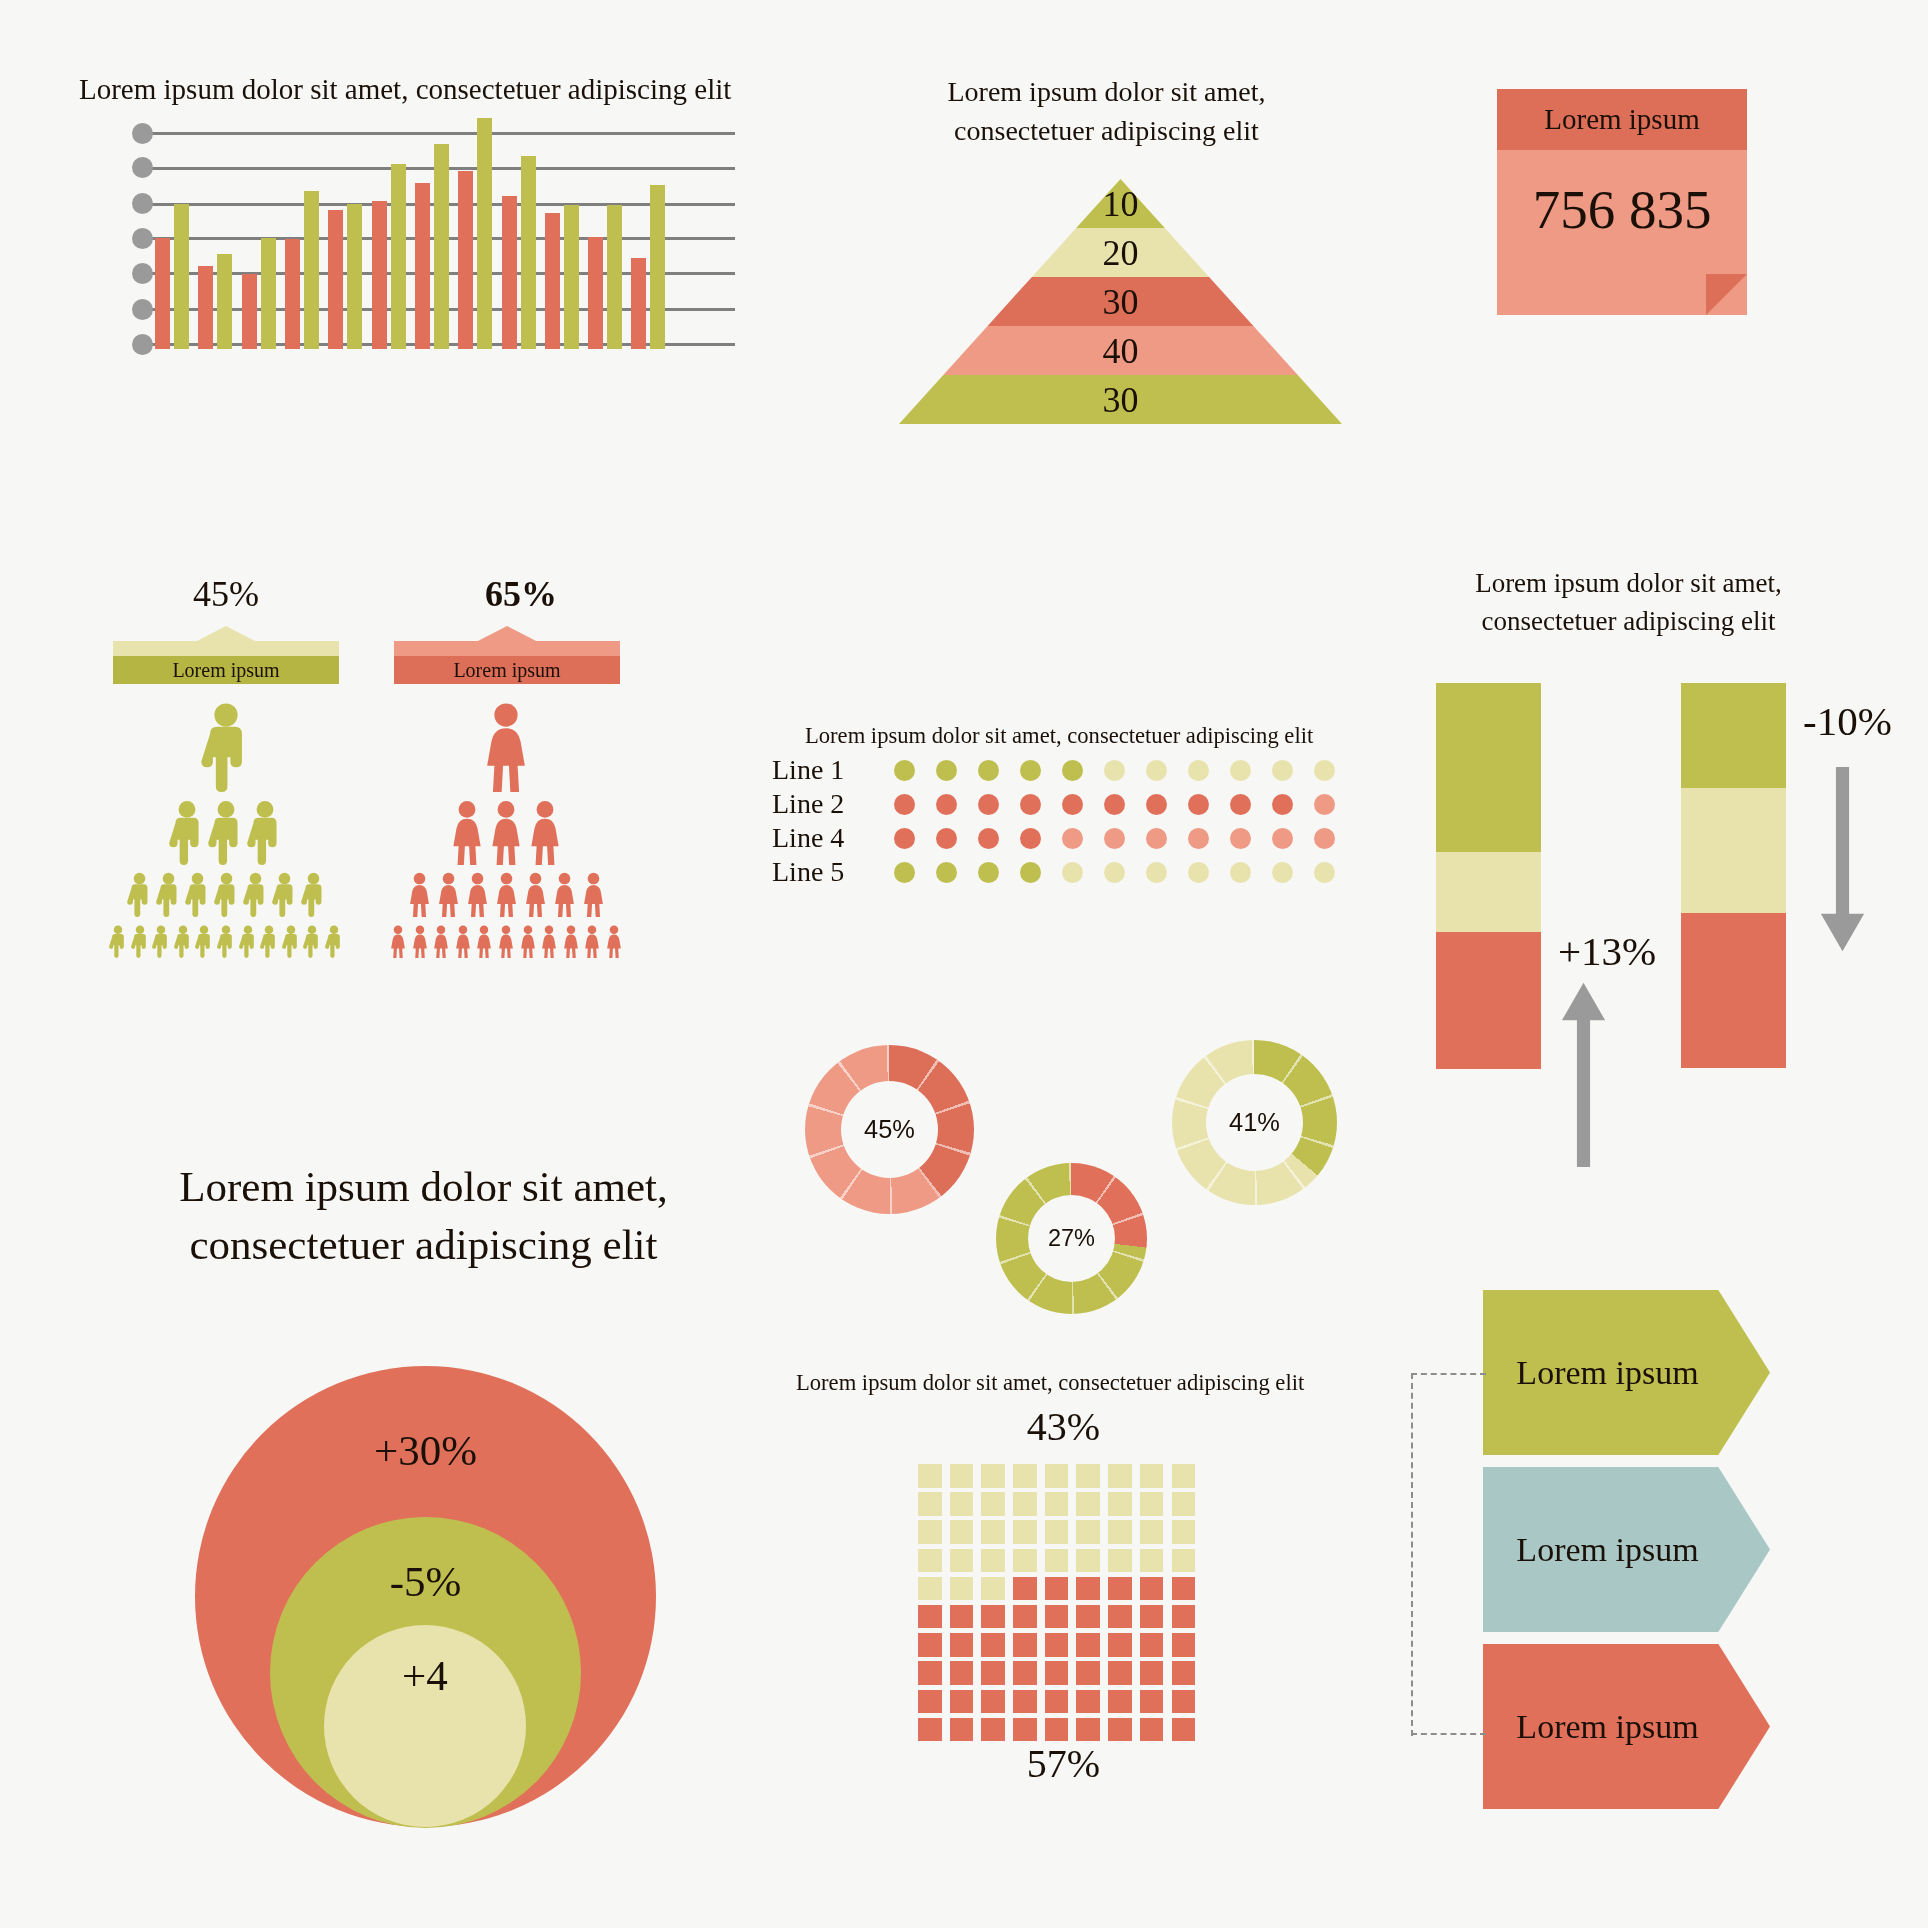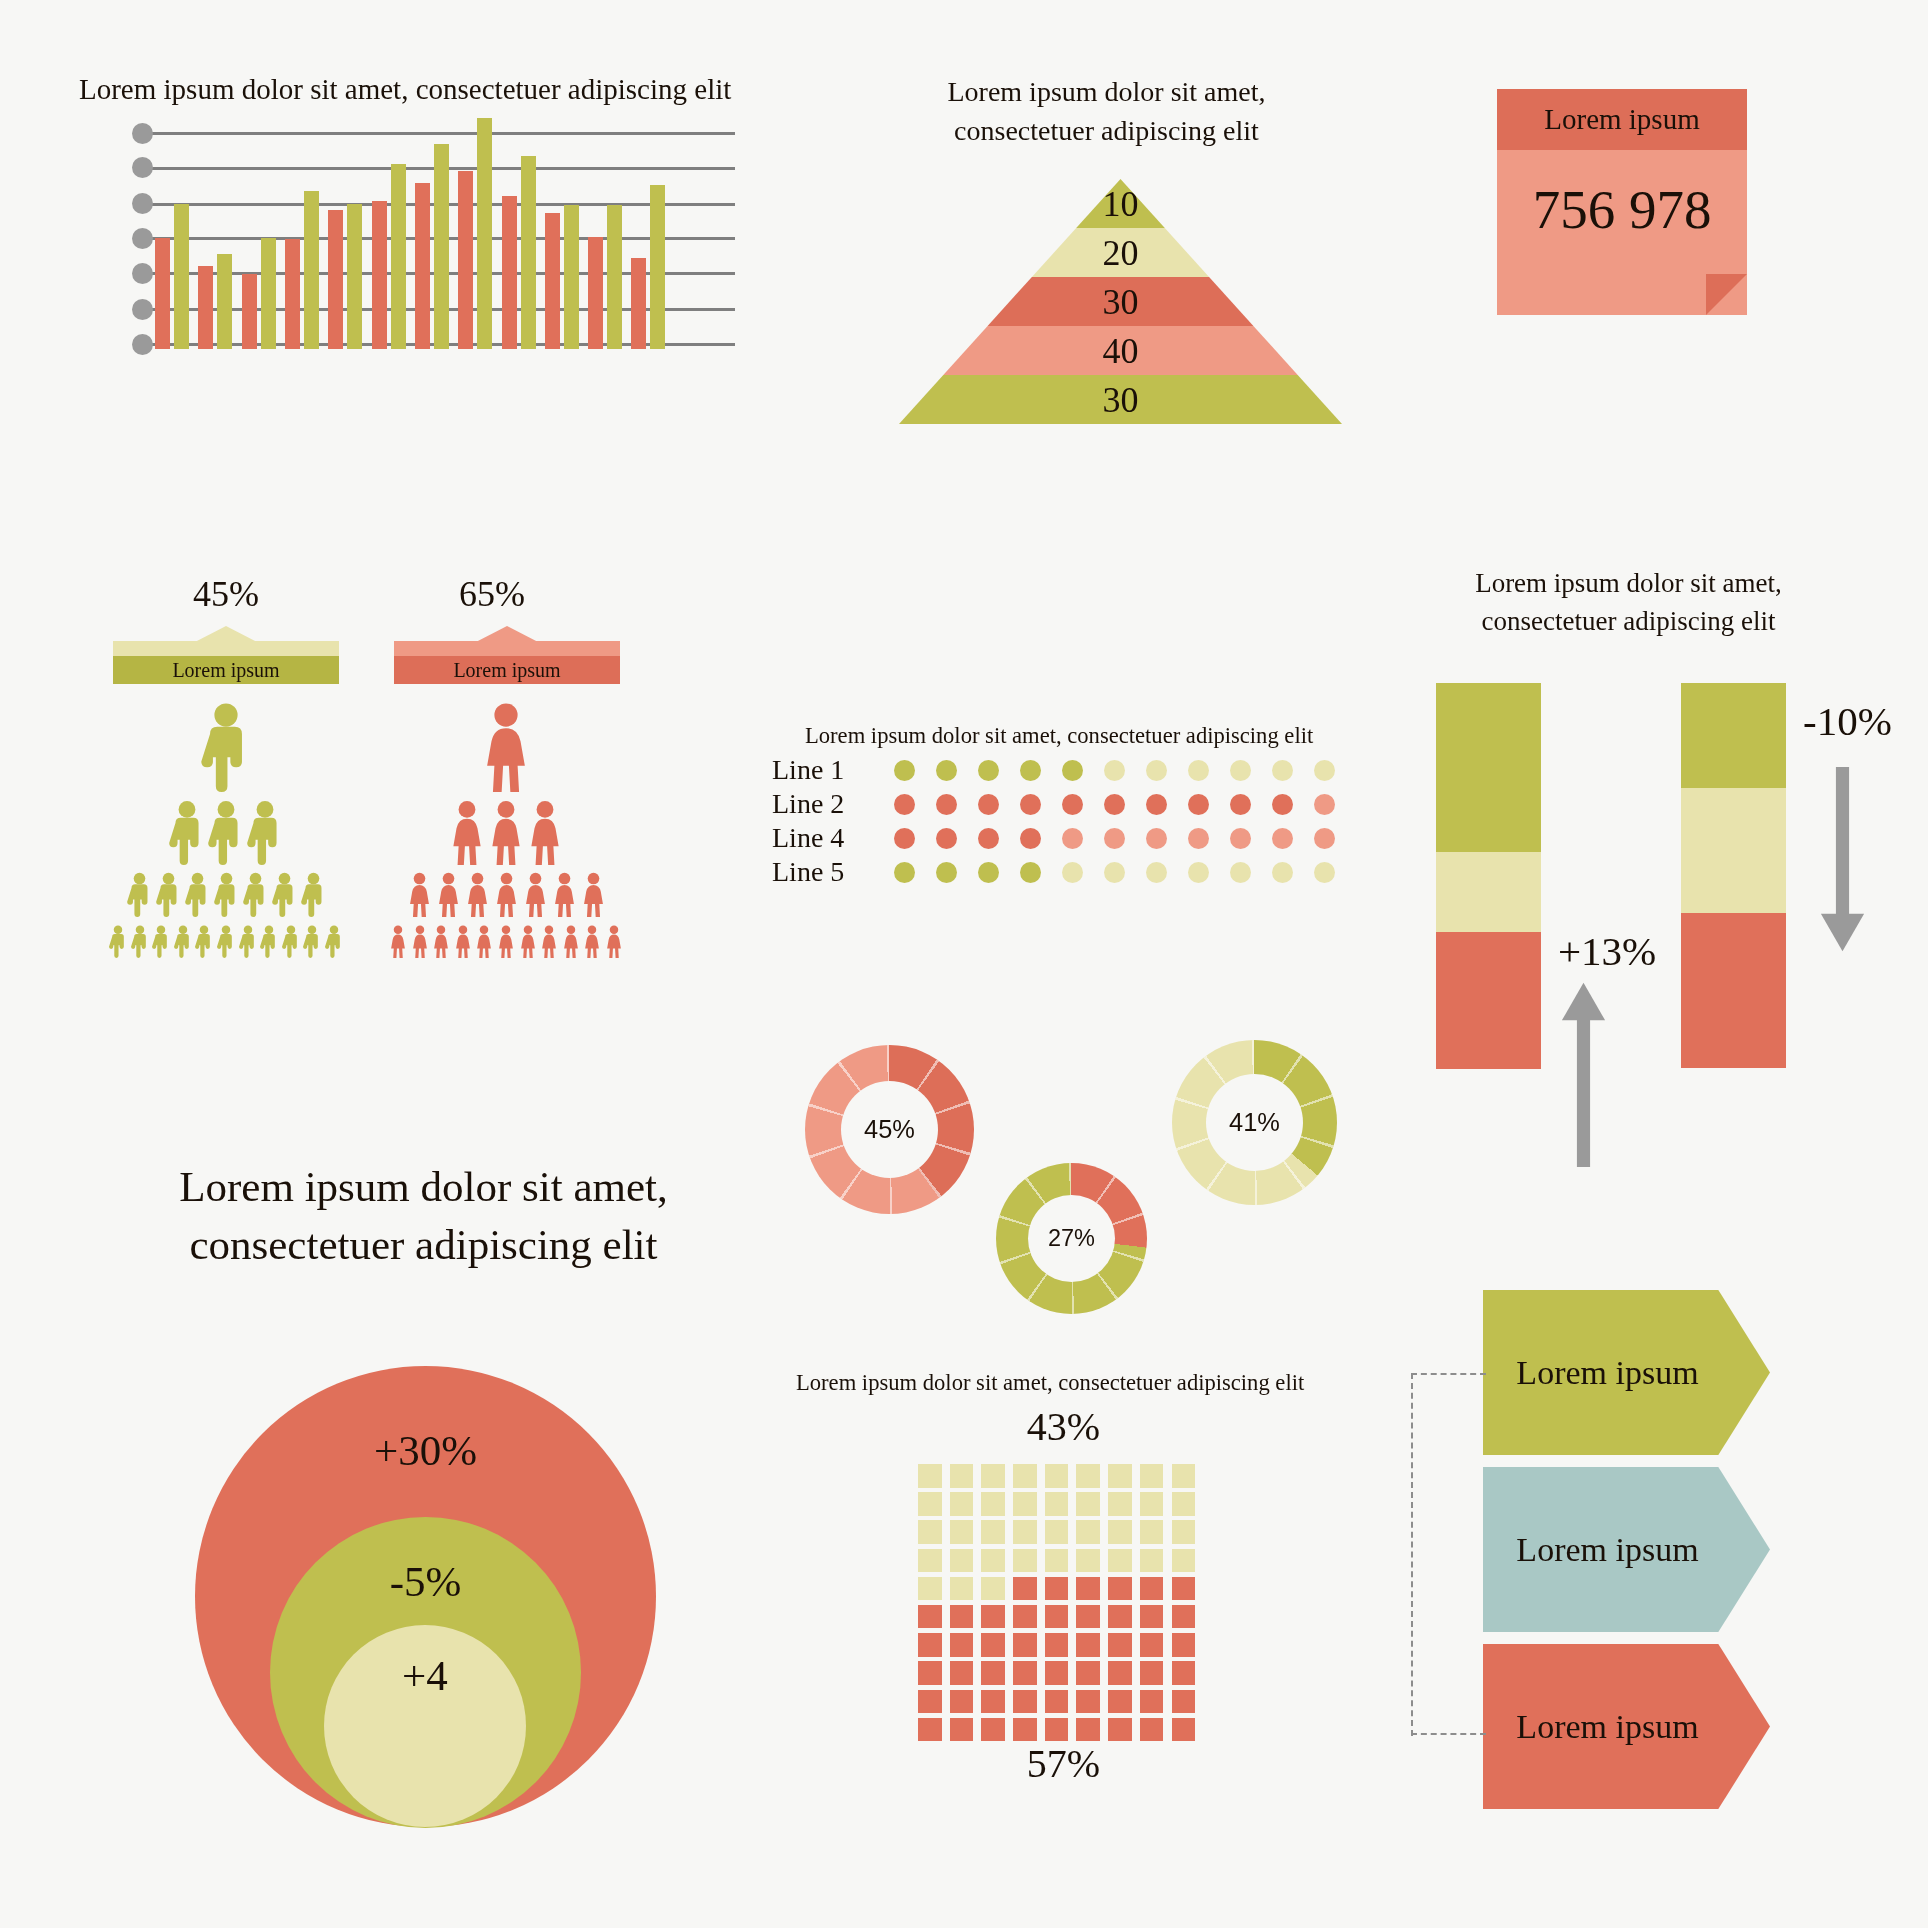--- a/index.html
+++ b/index.html
@@ -179,21 +179,21 @@
       <div class="pyr-row" style="top: 147px; height: 49px; background: rgb(239, 154, 133); clip-path: polygon(20% 0%, 80% 0%, 90% 100%, 10% 100%);">
         <span>40</span>
       </div>
       <div class="pyr-row" style="top: 196px; height: 49px; background: rgb(191, 191, 79); clip-path: polygon(10% 0%, 90% 0%, 100% 100%, 0% 100%);">
         <span>30</span>
       </div>
     </div>
 
   <div class="abs" id="note">
     <div id="note-head">Lorem ipsum</div>
-    <div id="note-value">756 978</div>
+    <div id="note-value">756 835</div>
     <div id="note-fold"></div>
   </div>
 
   <div class="abs" id="people-layer" style="left: 0px; top: 0px; width: 1928px; height: 1928px;">
       <div class="people-pct title-serif" style="left: 113px; top: 573px;">45%</div>
       <div class="ribbon" style="left: 113px; top: 626px;">
         <div class="notch" style="background:#e8e3ad;clip-path:polygon(50% 0,100% 100%,0 100%)"></div>
        <div class="top" style="background:#e8e3ad"></div>
        <div class="band" style="background:#b5b544">Lorem ipsum</div>
       </div>
@@ -286,21 +286,21 @@
     </svg></span>
         <span style="display: inline-block; width: 21.6px; height: 33px; text-align: center;"><svg width="18" height="33" viewBox="0 0 34 62">
       <circle cx="17" cy="9" r="8" fill="#bfbf4f"></circle>
       <path d="M6 22 q0-5 5-5 h12 q5 0 5 5 v19 q0 4 -4 4 q-4 0 -4 -4 v-3 h-2 v20 q0 4-4 4 q-4 0-4-4 v-20 h-2 v3 q0 4-4 4 q-4 0-4-4 z" fill="#bfbf4f"></path>
     </svg></span>
         <span style="display: inline-block; width: 21.6px; height: 33px; text-align: center;"><svg width="18" height="33" viewBox="0 0 34 62">
       <circle cx="17" cy="9" r="8" fill="#bfbf4f"></circle>
       <path d="M6 22 q0-5 5-5 h12 q5 0 5 5 v19 q0 4 -4 4 q-4 0 -4 -4 v-3 h-2 v20 q0 4-4 4 q-4 0-4-4 v-20 h-2 v3 q0 4-4 4 q-4 0-4-4 z" fill="#bfbf4f"></path>
     </svg></span>
       </div>
-      <div class="people-pct title-serif" style="left: 379px; top: 573px;">65%</div>
+      <div class="people-pct title-serif" style="left: 408px; top: 573px; font-weight: bold;">65%</div>
       <div class="ribbon" style="left: 394px; top: 626px;">
         <div class="notch" style="background:#ef9a85;clip-path:polygon(50% 0,100% 100%,0 100%)"></div>
        <div class="top" style="background:#ef9a85"></div>
        <div class="band" style="background:#dd6e58">Lorem ipsum</div>
       </div>
       <div class="person-row" style="left: 365px; top: 702px; width: 282px;">
         <span style="display: inline-block; width: 53px; height: 90px; text-align: center;"><svg width="50" height="90" viewBox="0 0 34 62">
       <circle cx="17" cy="9" r="8" fill="#e0705a"></circle>
       <path d="M17 18 q-8 0-10 9 l-3 17 h5 l-1 18 h6 l1-18 h4 l1 18 h6 l-1-18 h5 l-3-17 q-2-9-10-9 z" fill="#e0705a"></path>
     </svg></span>

